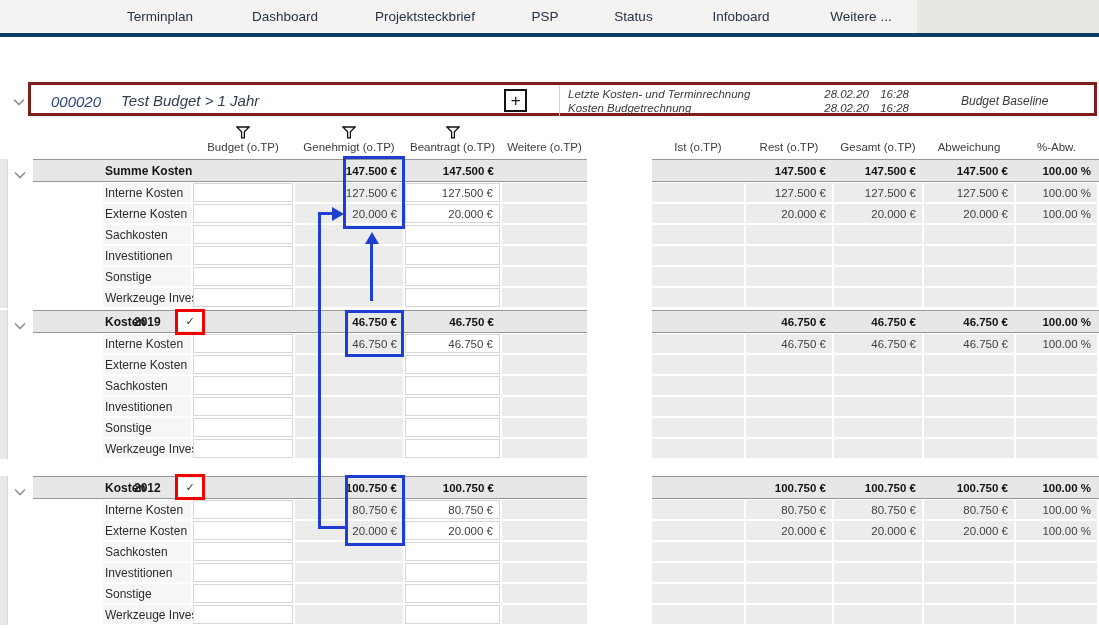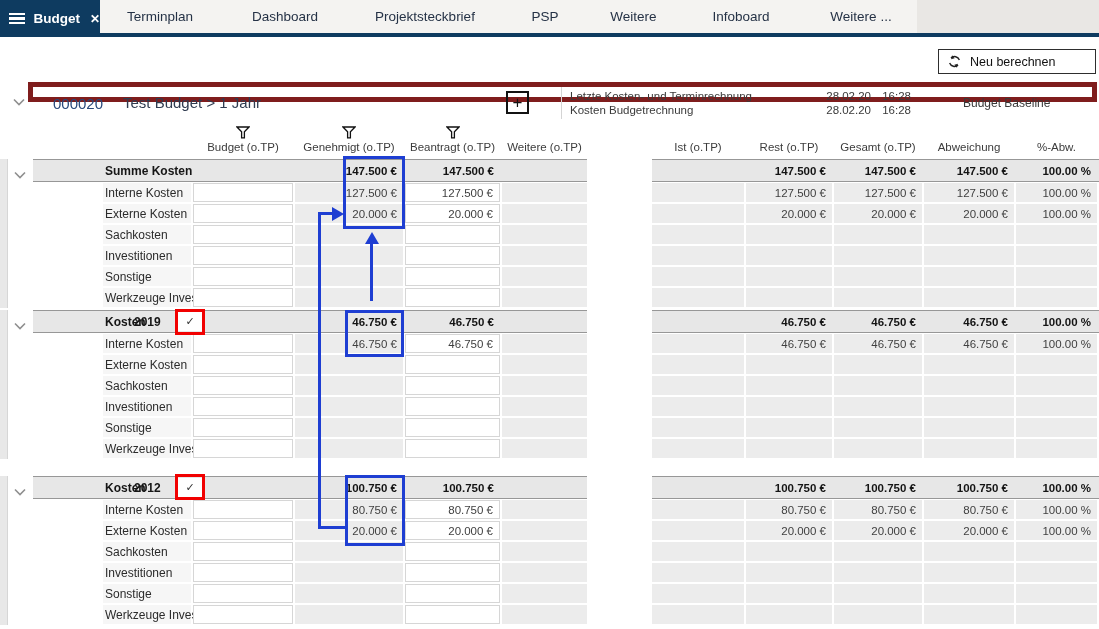--- a/index.html
+++ b/index.html
@@ -20,22 +20,22 @@
   .tab{position:absolute;top:0;height:33px;display:flex;align-items:center;justify-content:center;
     color:#253246;font-size:13.5px;cursor:pointer;}
 
   
   .recalc-btn{position:absolute;left:938px;top:49px;width:158px;height:25px;background:#fff;
     border:1px solid #2e2e2e;box-sizing:border-box;display:flex;align-items:center;gap:8px;
     padding-left:8px;font-size:12.5px;color:#111;cursor:pointer;}
 
   
   .proj-chevron{position:absolute;left:13px;top:92px;}
-  .proj-box{position:absolute;left:28px;top:82px;width:1069px;height:20px;background:#fff;
-    border:5px solid #7f1d1d;box-sizing:border-box;}
+  .proj-box{position:absolute;left:28px;top:82px;width:1069px;height:34px;background:#fff;
+    border:3px solid #7f1d1d;box-sizing:border-box;font-style:italic;}
   .proj-id{position:absolute;left:20px;top:8px;font-size:15px;color:#29497b;}
   .proj-title{position:absolute;left:90px;top:7px;font-size:15px;color:#303c50;}
   .proj-add{position:absolute;left:473px;top:4px;width:23px;height:23px;border:2px solid #131313;
     box-sizing:border-box;display:flex;align-items:center;justify-content:center;
     font-size:17px;line-height:1;color:#131313;cursor:pointer;}
   .proj-div{position:absolute;left:528px;top:0;width:1px;height:32px;background:#d4d4d4;}
   .hdr-lbl{position:absolute;font-size:11.5px;color:#3a3a3a;white-space:nowrap;}
   .hdr-val{position:absolute;font-size:11.5px;color:#3a3a3a;text-align:right;white-space:nowrap;}
   .baseline-lbl{position:absolute;left:930px;top:9px;font-size:12px;color:#3a3a3a;}
 
@@ -72,49 +72,31 @@
 </style>
 </head>
 <body>
 
 <div id="app">
 
   <div id="tabbar">
     <div class="bar-bg"></div>
     <div class="bar-bg-dark"></div>
     <div class="bar-underline"></div>
-    <div class="active-tab">
-      <span class="hamburger">
-          <span></span>
-          <span></span>
-          <span></span>
-        </span>
-      <span class="label">Budget</span>
-      <span class="close-x">✕</span>
-    </div>
     <div id="tabs-container">
         <div class="tab" style="left: 100px; width: 120px; text-align: center;">Terminplan</div>
         <div class="tab" style="left: 220px; width: 130px;">Dashboard</div>
         <div class="tab" style="left: 350px; width: 150px;">Projektsteckbrief</div>
         <div class="tab" style="left: 500px; width: 90px;">PSP</div>
-        <div class="tab" style="left: 590px; width: 87px;">Weitere</div>
+        <div class="tab" style="left: 590px; width: 87px;">Status</div>
         <div class="tab" style="left: 677px; width: 128px;">Infoboard</div>
         <div class="tab" style="left: 805px; width: 112px;">Weitere ...</div>
       </div>
   </div>
 
-  <div class="recalc-btn">
-    <svg width="15" height="15" viewBox="0 0 16 16">
-      <path d="M13.2 6.4 A5.6 5.6 0 0 0 4.2 4.2" fill="none" stroke="#222" stroke-width="1.5"></path>
-      <polygon points="5.4,1.4 4.4,5.6 8.2,4.6" fill="#222"></polygon>
-      <path d="M2.8 9.6 A5.6 5.6 0 0 0 11.8 11.8" fill="none" stroke="#222" stroke-width="1.5"></path>
-      <polygon points="10.6,14.6 11.6,10.4 7.8,11.4" fill="#222"></polygon>
-    </svg>
-    <span>Neu berechnen</span>
-  </div>
 
   <span class="proj-chevron">
     <svg width="12" height="8" viewBox="0 0 12 8">
         <polyline points="1,1.5 6,6.5 11,1.5" fill="none" stroke="#8f8f8f" stroke-width="1.6"></polyline>
       </svg>
   </span>
   <div class="proj-box">
     <span class="proj-id">000020</span>
     <span class="proj-title">Test Budget &gt; 1 Jahr</span>
     <span class="proj-add">+</span>

